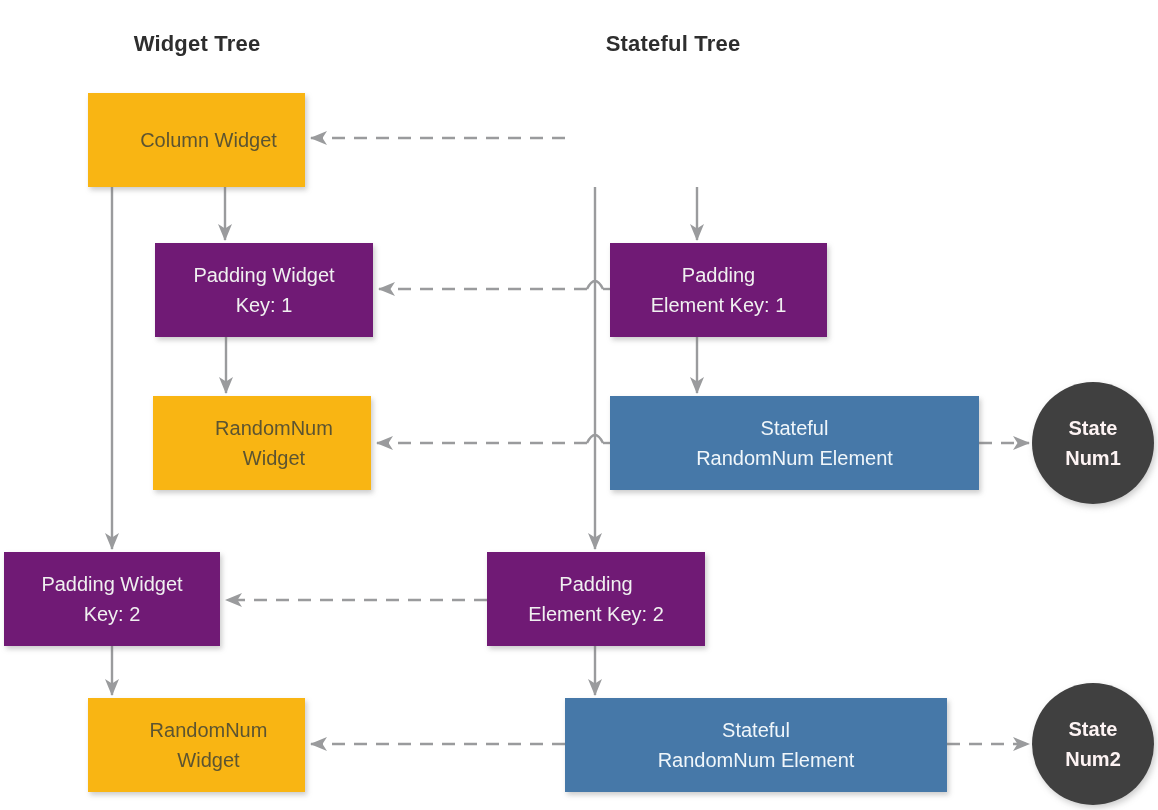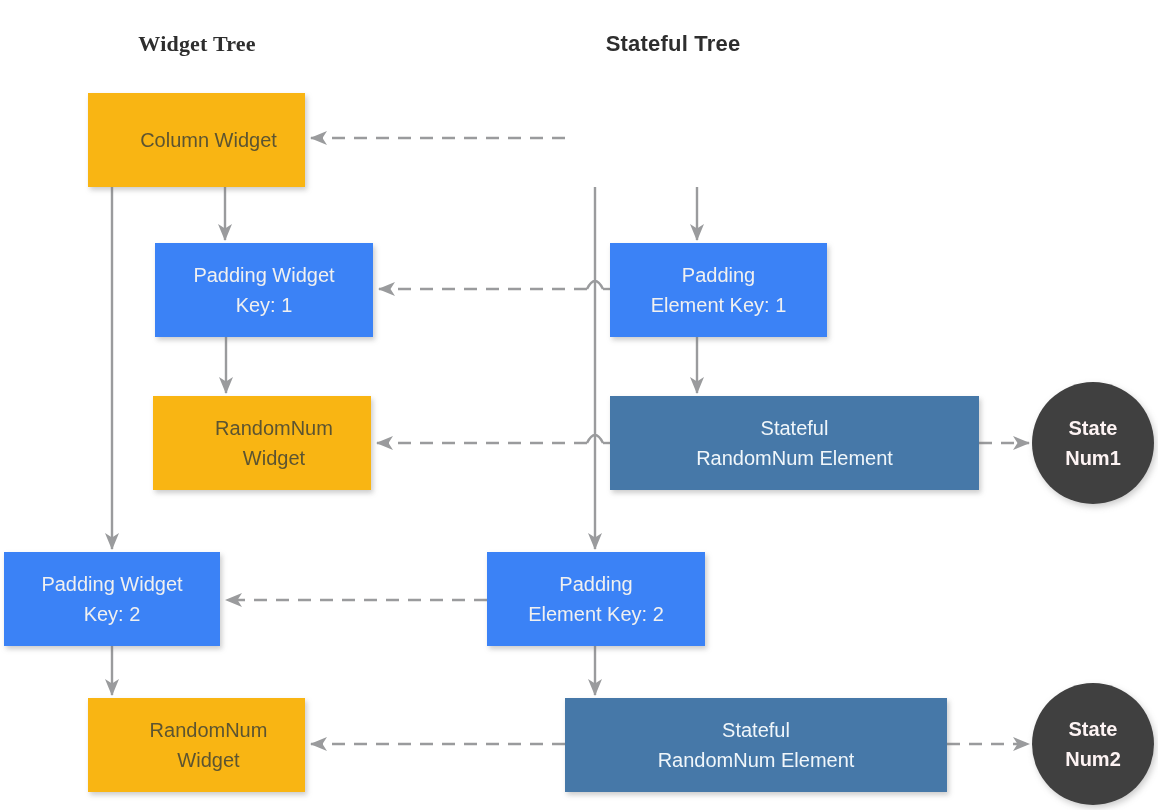--- a/index.html
+++ b/index.html
@@ -21,39 +21,39 @@
   }
   .tree-header {
     position: absolute;
     font-size: 22px;
     font-weight: 700;
     color: #2e2e2e;
     letter-spacing: 0.2px;
     white-space: nowrap;
     transform: translateX(-50%);
   }
-  #h-widget-tree  { left: 197px; top: 31px; font-family: Liberation Serif, serif; }
+  #h-widget-tree  { left: 197px; top: 31px; }
   #h-element-tree { left: 673px; top: 31px; }
 
   .node {
     position: absolute;
     display: flex;
     align-items: center;
     justify-content: center;
     text-align: center;
     font-size: 20px;
     line-height: 30px;
     font-weight: 400;
     white-space: pre-line;
     box-shadow: 2px 3px 5px rgba(110,110,110,0.35);
     box-sizing: border-box;
   }
   .node.widget  { background: #f9b513; color: #5c5431; padding-left: 24px; }
   .node.element { background: #4678a8; color: #f0f6fa; }
-  .node.padding { background: #3b82f6; color: #f0f0f0; }
+  .node.padding { background: #701a75; color: #f0f0f0; }
   .node.state   {
     background: #404040; color: #fdf3f3;
     border-radius: 50%;
     box-shadow: 2px 3px 6px rgba(110,110,110,0.35);
     font-weight: 700;
   }
 
   #n-column-widget        { left:  88px; top:  93px; width: 217px; height: 94px; }
   #n-column-element       { left: 565px; top:  93px; width: 215px; height: 94px; }
   #n-padding-widget-1     { left: 155px; top: 243px; width: 218px; height: 94px; }

